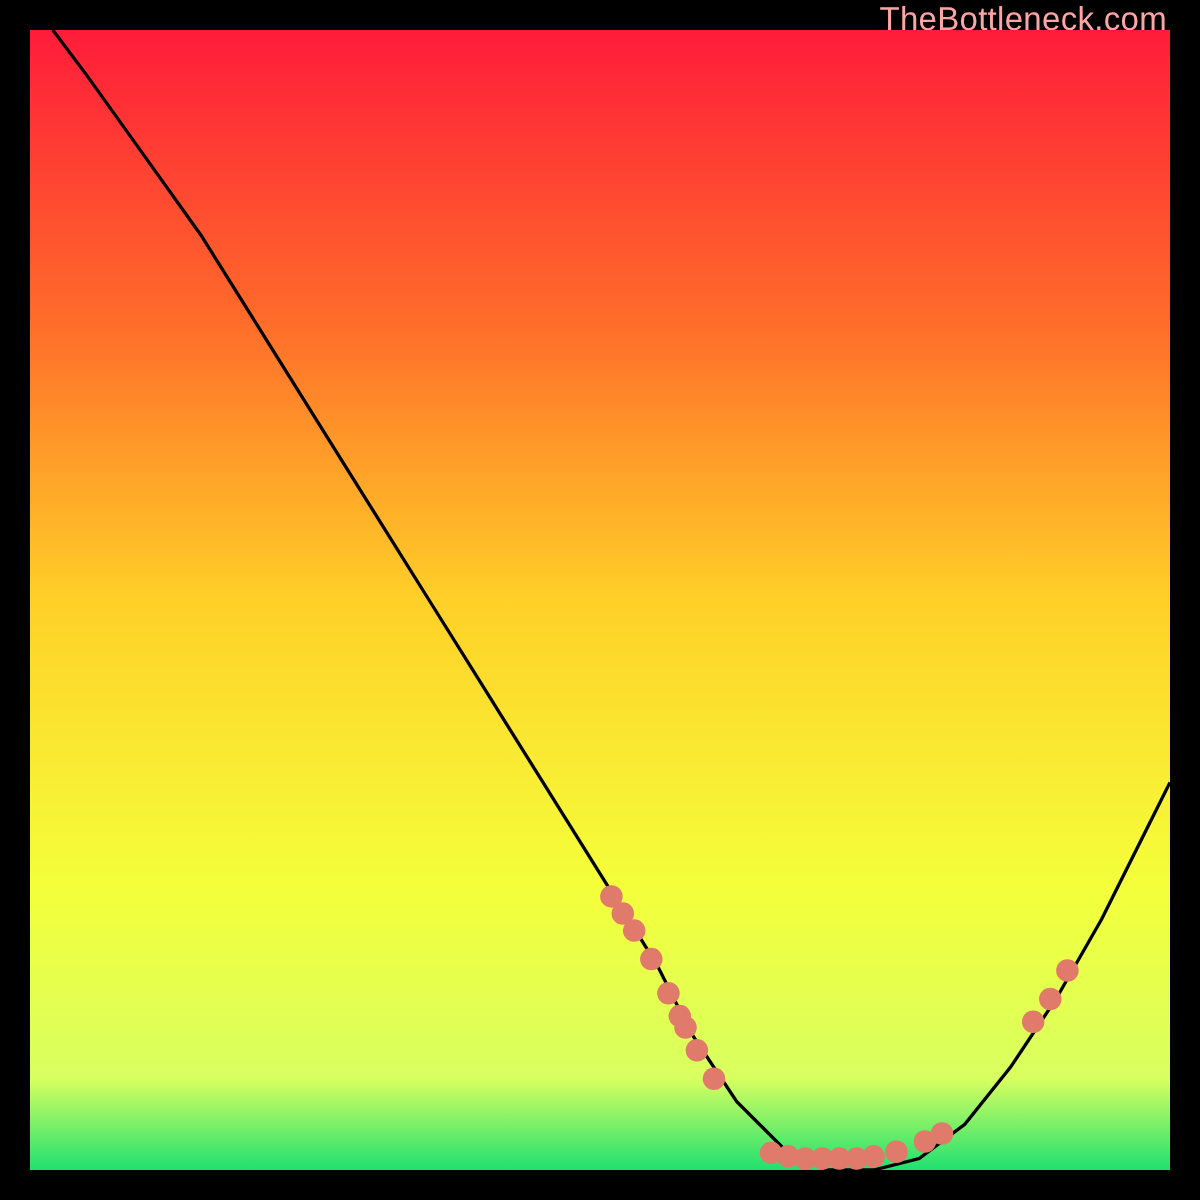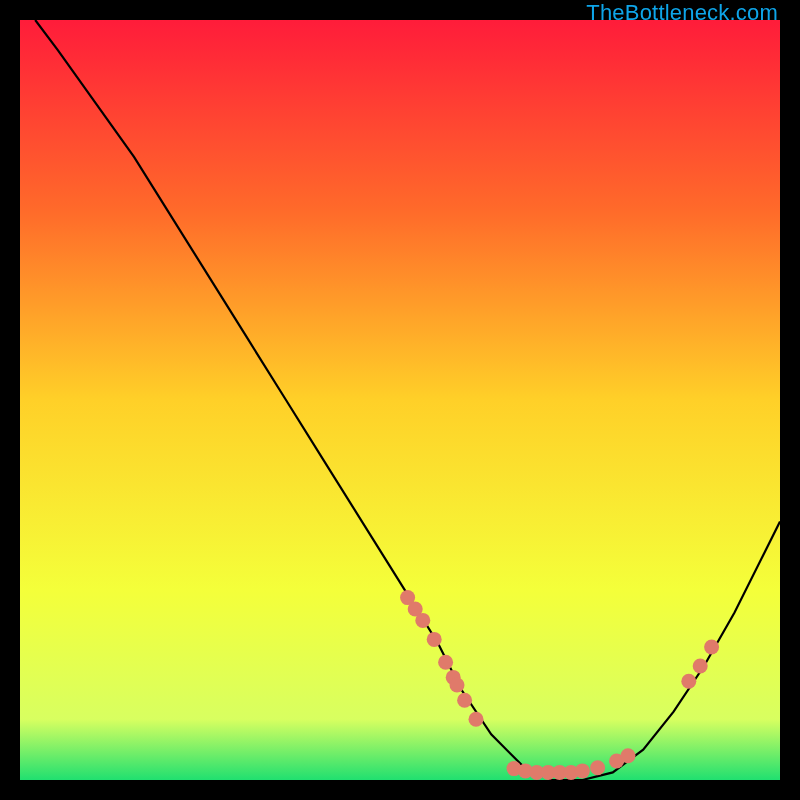--- a/index.html
+++ b/index.html
@@ -1,19 +1,19 @@
 <!DOCTYPE html>
 <html><head>
 <meta charset="utf-8">
 <style>
   * { margin: 0; padding: 0; box-sizing: border-box; }
   html, body { width: 800px; height: 800px; overflow: hidden; background: #000; }
   .frame { position: relative; width: 800px; height: 800px; background: #000; }
   .plot { position: absolute; left: 20px; top: 20px; width: 760px; height: 760px; }
-  .watermark { position: absolute; top: 0; right: 22px; font-family: Arial, Helvetica, sans-serif; font-size: 22px; color: #0ea5e9; font-weight: 500; letter-spacing: 0.2px; }
+  .watermark { position: absolute; top: 0; right: 22px; font-family: Arial, Helvetica, sans-serif; font-size: 22px; color: #fca5a5; font-weight: 500; letter-spacing: 0.2px; }
 </style>
 </head>
 <body>
 
 <div class="frame">
   <div class="watermark">TheBottleneck.com</div>
   <svg class="plot" viewBox="0 0 760 760">
     <defs>
       <linearGradient id="bg" x1="0" y1="0" x2="0" y2="1">
           <stop offset="0%" stop-color="#ff1c3a"></stop>

